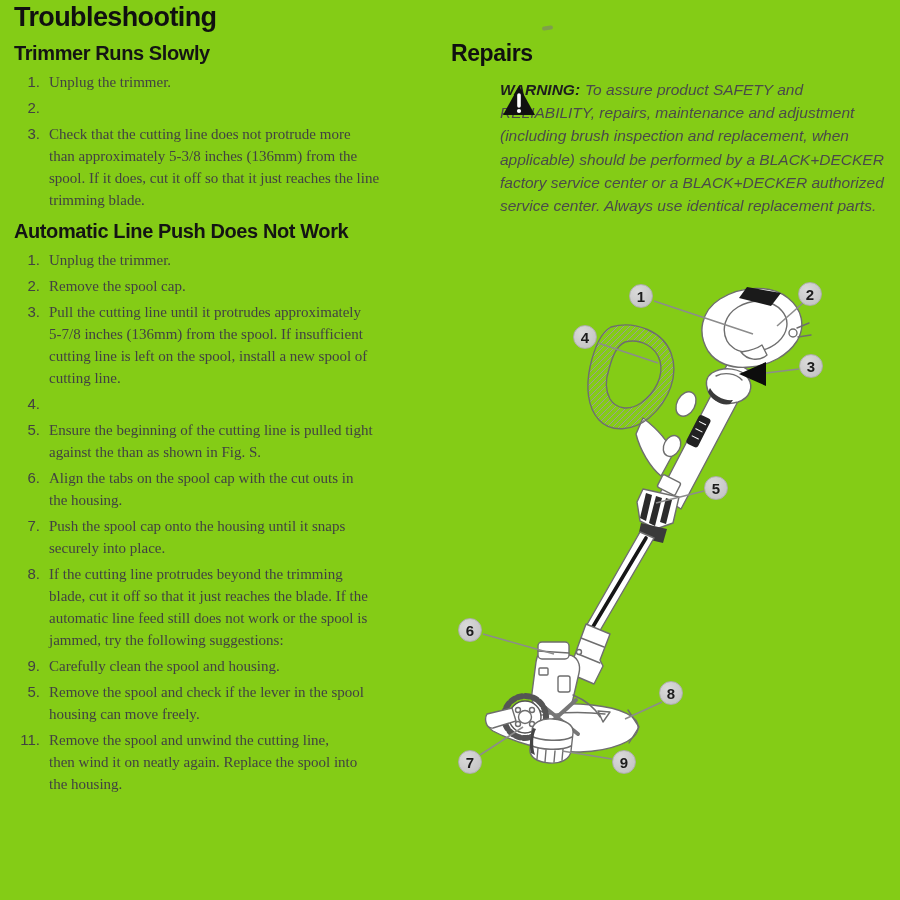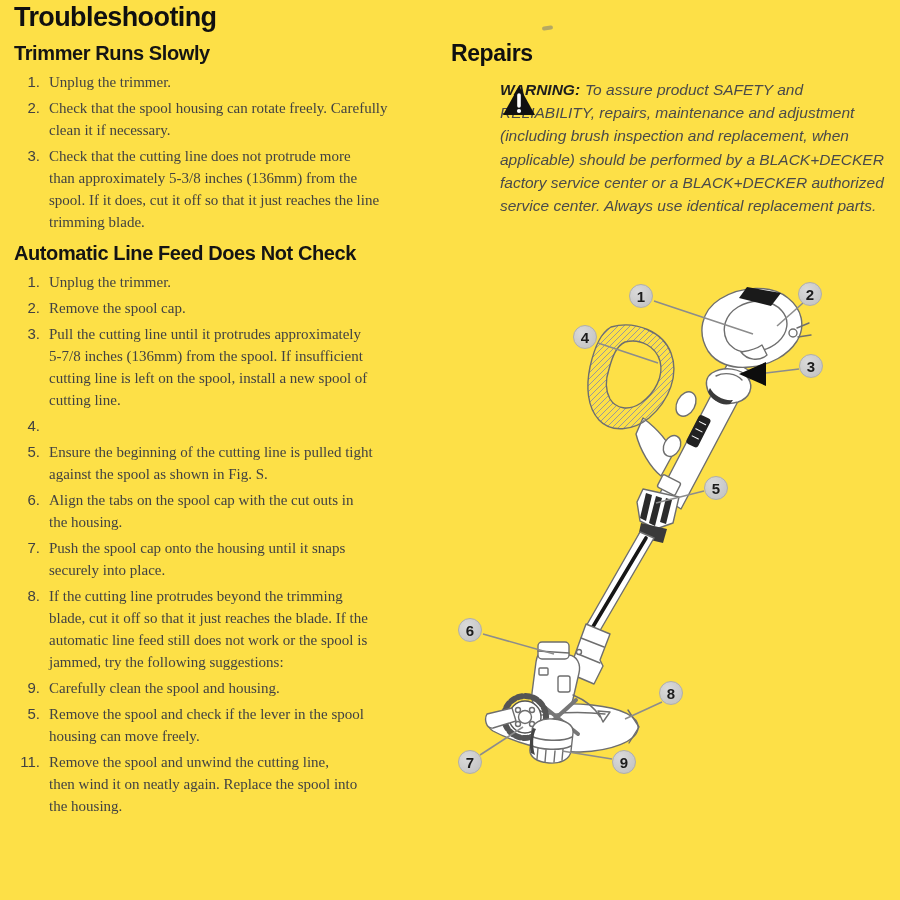--- a/index.html
+++ b/index.html
@@ -1,17 +1,17 @@
 <!DOCTYPE html>
 <html><head>
 <meta charset="utf-8">
 <style>
   html,body { margin:0; padding:0; background:#fff; }
   .page {
-    position:relative; width:900px; height:900px; background:#fde047;
+    position:relative; width:900px; height:900px; background:#84cc16;
     font-family:"Liberation Sans", sans-serif; overflow:hidden;
   }
   
   .col-left { position:absolute; left:14px; top:2px; width:440px; }
   .doc-title {
     margin:0 0 4px 0; font-size:27px; font-weight:700; color:#101010;
     letter-spacing:-0.6px;
   }
   .sec-heading {
     margin:9px 0 6px 0; font-size:20px; font-weight:700; color:#141414;
@@ -61,33 +61,31 @@
     <h1 class="doc-title">Troubleshooting</h1>
 
     <h2 class="sec-heading first">Trimmer Runs Slowly</h2>
     <div class="olist">
       <div class="item">
         <span class="num">1.</span>
         <span class="txt">Unplug the trimmer.</span>
       </div>
       <div class="item">
         <span class="num">2.</span>
-        <span class="txt">Check that the spool housing can rotate freely. Carefully
-clean it if necessary.</span>
       </div>
       <div class="item">
         <span class="num">3.</span>
         <span class="txt">Check that the cutting line does not protrude more
 than approximately 5-3/8 inches (136mm) from the
 spool. If it does, cut it off so that it just reaches the line
 trimming blade.</span>
       </div>
     </div>
 
-    <h2 class="sec-heading">Automatic Line Feed Does Not Check</h2>
+    <h2 class="sec-heading">Automatic Line Push Does Not Work</h2>
     <div class="olist">
       <div class="item">
         <span class="num">1.</span>
         <span class="txt">Unplug the trimmer.</span>
       </div>
       <div class="item">
         <span class="num">2.</span>
         <span class="txt">Remove the spool cap.</span>
       </div>
       <div class="item">
@@ -96,21 +94,21 @@
 5-7/8 inches (136mm) from the spool. If insufficient
 cutting line is left on the spool, install a new spool of
 cutting line.</span>
       </div>
       <div class="item">
         <span class="num">4.</span>
       </div>
       <div class="item">
         <span class="num">5.</span>
         <span class="txt">Ensure the beginning of the cutting line is pulled tight
-against the spool as shown in Fig. S.</span>
+against the than as shown in Fig. S.</span>
       </div>
       <div class="item">
         <span class="num">6.</span>
         <span class="txt">Align the tabs on the spool cap with the cut outs in
 the housing.</span>
       </div>
       <div class="item">
         <span class="num">7.</span>
         <span class="txt">Push the spool cap onto the housing until it snaps
 securely into place.</span>

